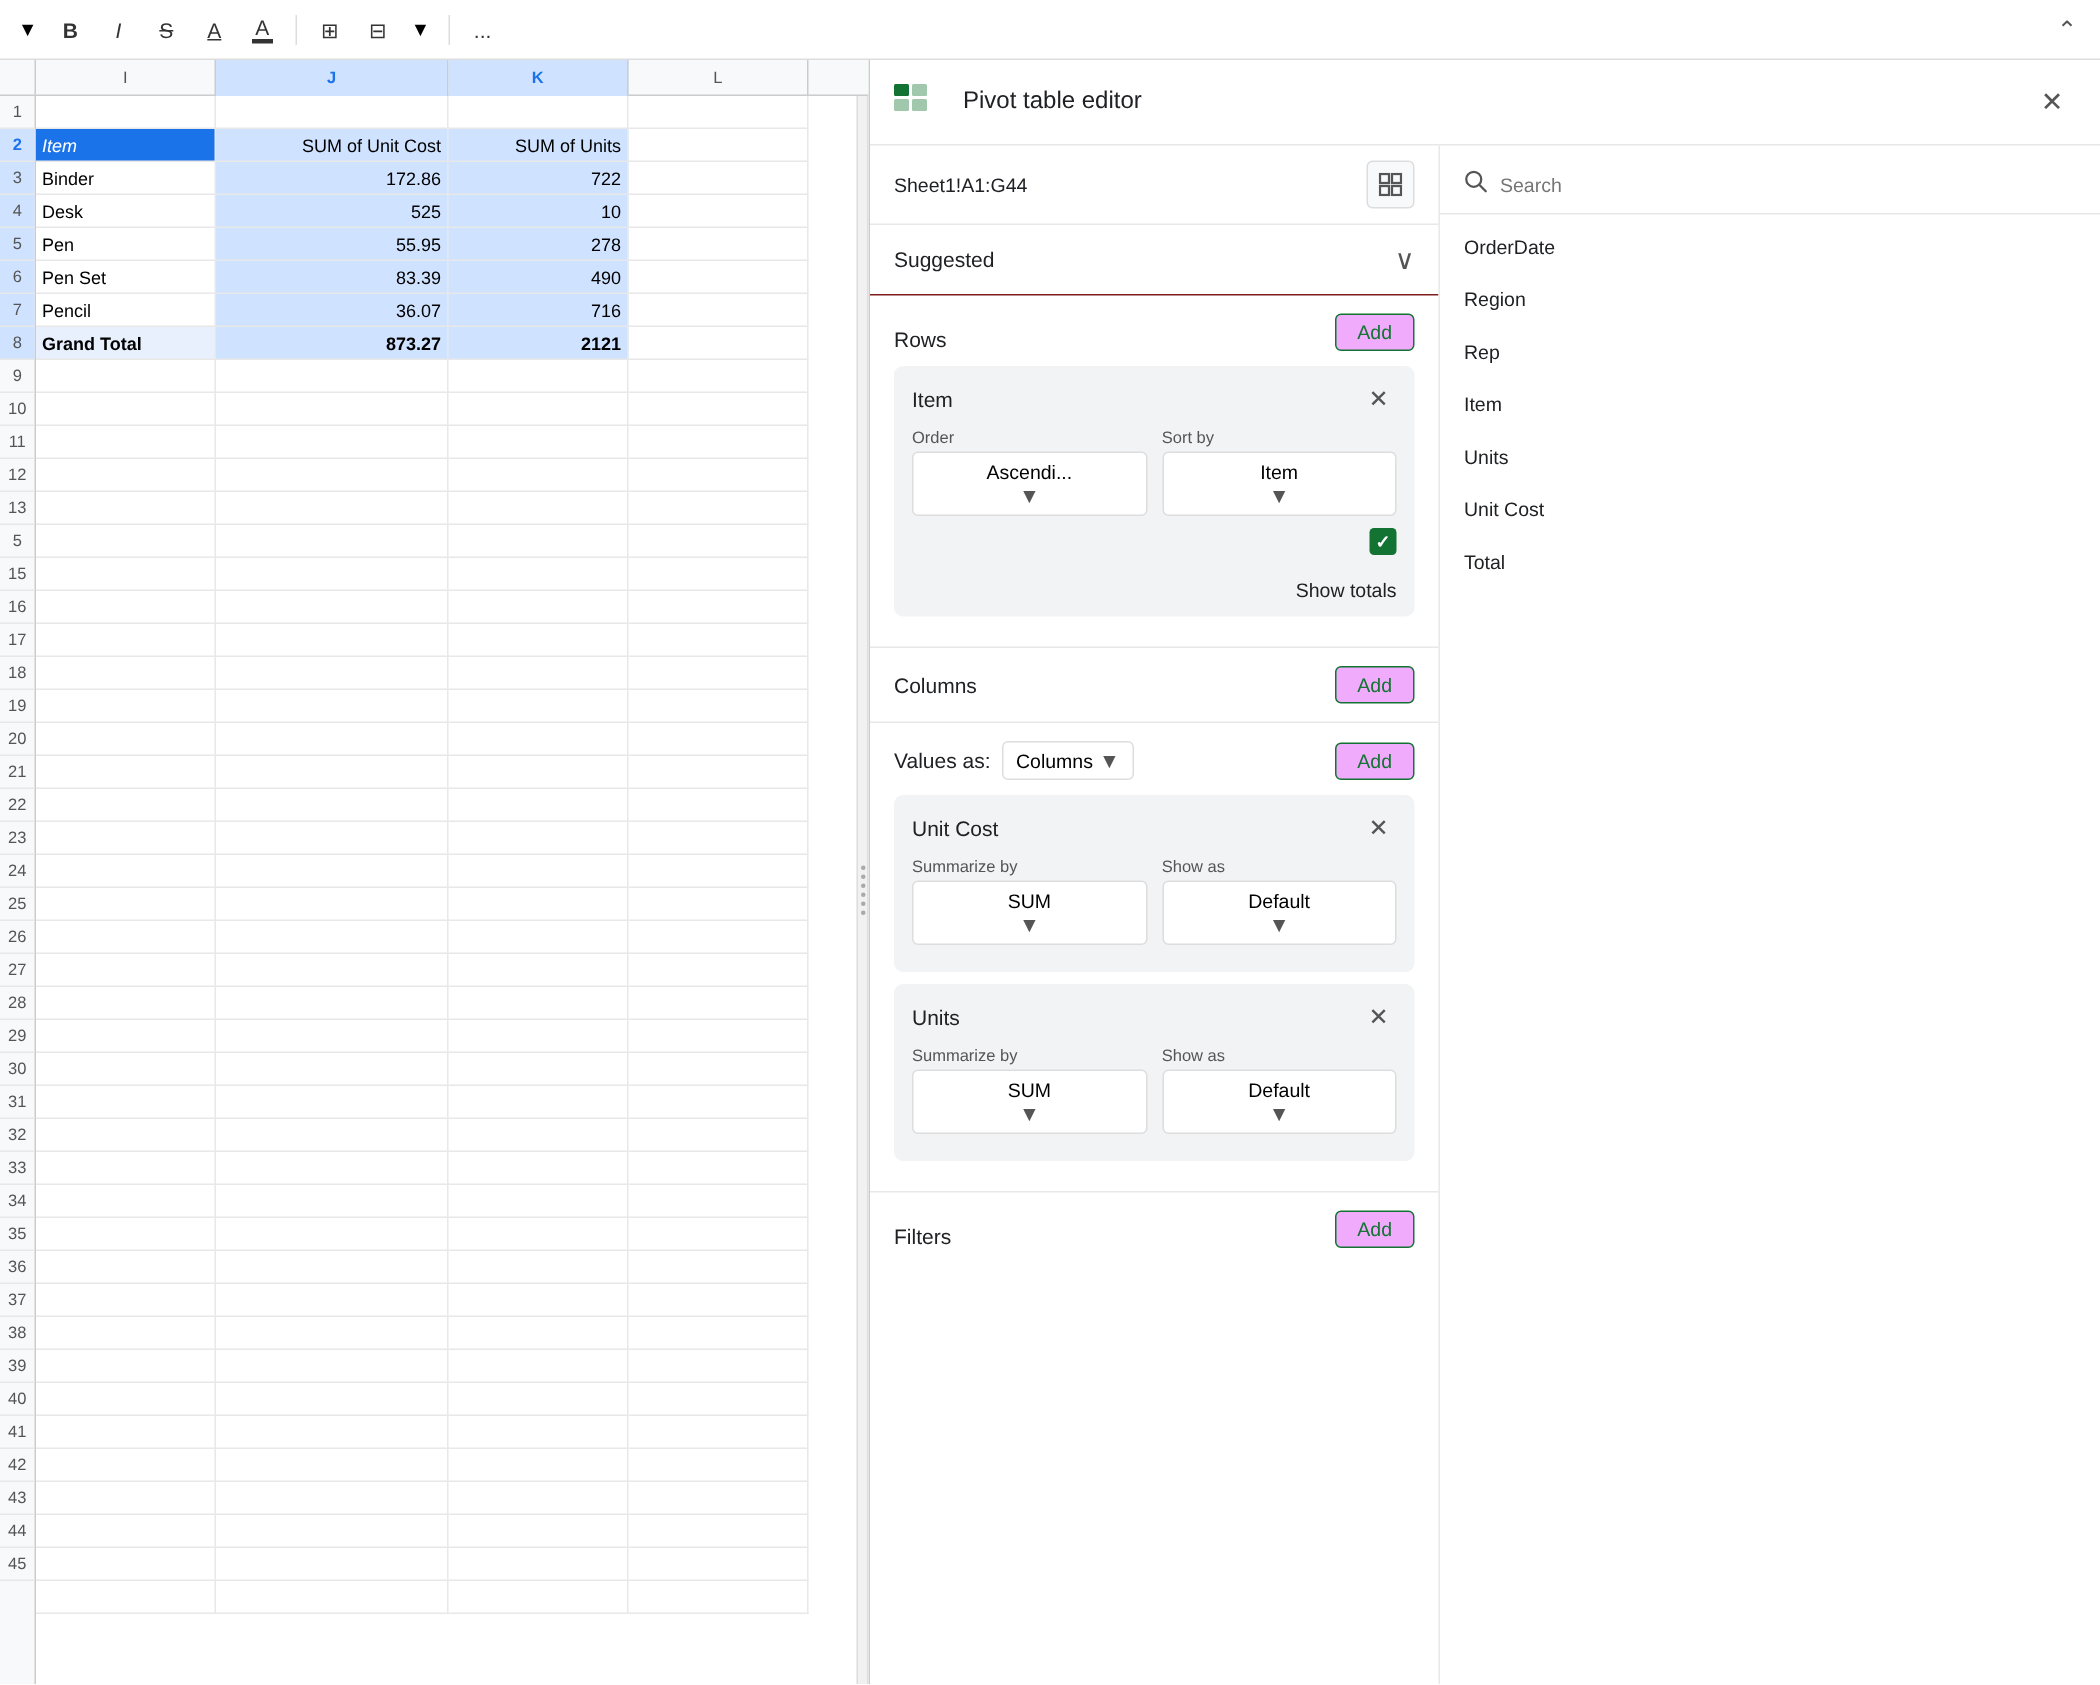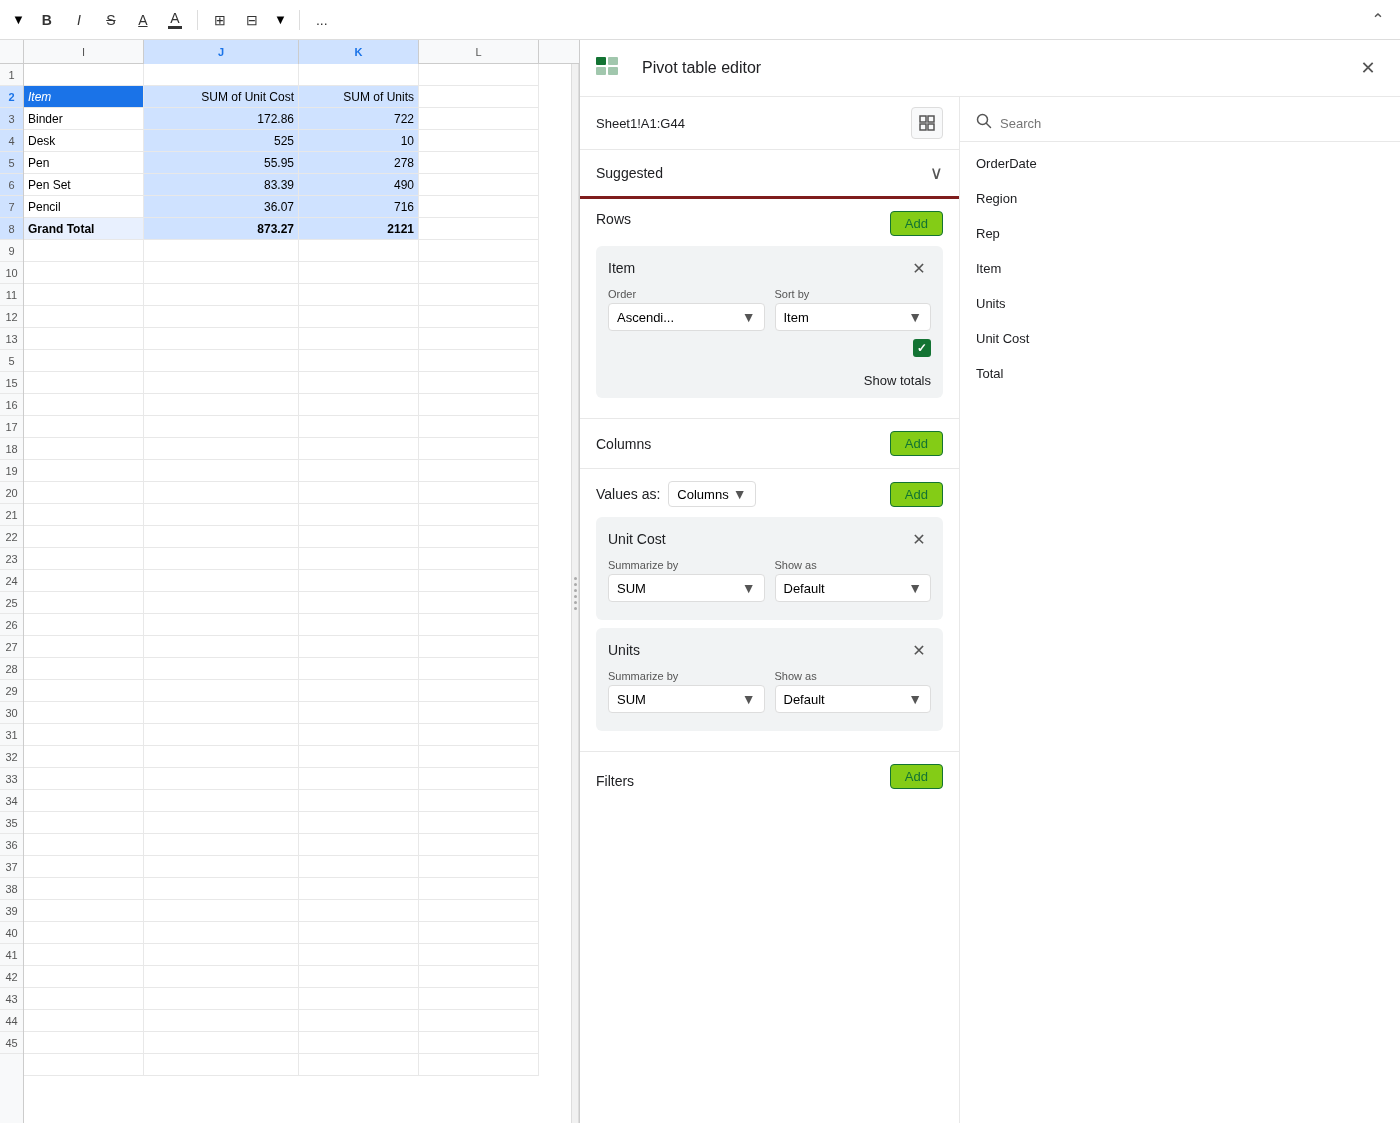--- a/index.html
+++ b/index.html
@@ -265,21 +265,21 @@
       align-items: center;
       justify-content: center;
       border-radius: 4px;
       font-size: 16px;
       color: #555;
     }
 
     
     .section {
       padding: 12px 16px;
-      border-bottom: 3px solid #7f1d1d;
+      border-bottom: 1px solid #7f1d1d;
     }
     .section-header {
       display: flex;
       align-items: center;
       justify-content: space-between;
       cursor: pointer;
     }
     .section-title {
       font-size: 14px;
       font-weight: 500;
@@ -290,32 +290,32 @@
       color: #555;
     }
 
     
     .rows-section {
       padding: 12px 16px;
       border-bottom: 1px solid #e8e8e8;
     }
     .rows-header {
       display: flex;
-      align-items: flex-start;
+      align-items: flex-end;
       justify-content: space-between;
       margin-bottom: 10px;
     }
     .rows-title {
       font-size: 14px;
       font-weight: 500;
       color: #202124;
     }
     .add-btn {
       border: 1px solid #137333;
-      background: #84cc16;
+      background: #f0abfc;
       color: #137333;
       font-size: 13px;
       font-weight: 500;
       padding: 4px 14px;
       border-radius: 4px;
       cursor: pointer;
     }
 
     
     .field-card {
@@ -366,20 +366,21 @@
     .field-select {
       display: flex;
       align-items: center;
       justify-content: space-between;
       background: #fff;
       border: 1px solid #ddd;
       border-radius: 4px;
       padding: 5px 8px;
       cursor: pointer;
       font-size: 13px;
+      flex-direction: column;
     }
     .field-select-chevron { font-size: 14px; color: #555; }
     .show-totals-row {
       display: flex;
       align-items: flex-end;
       gap: 16px;
       flex-direction: column;
     }
     .checkbox-green {
       width: 18px;

